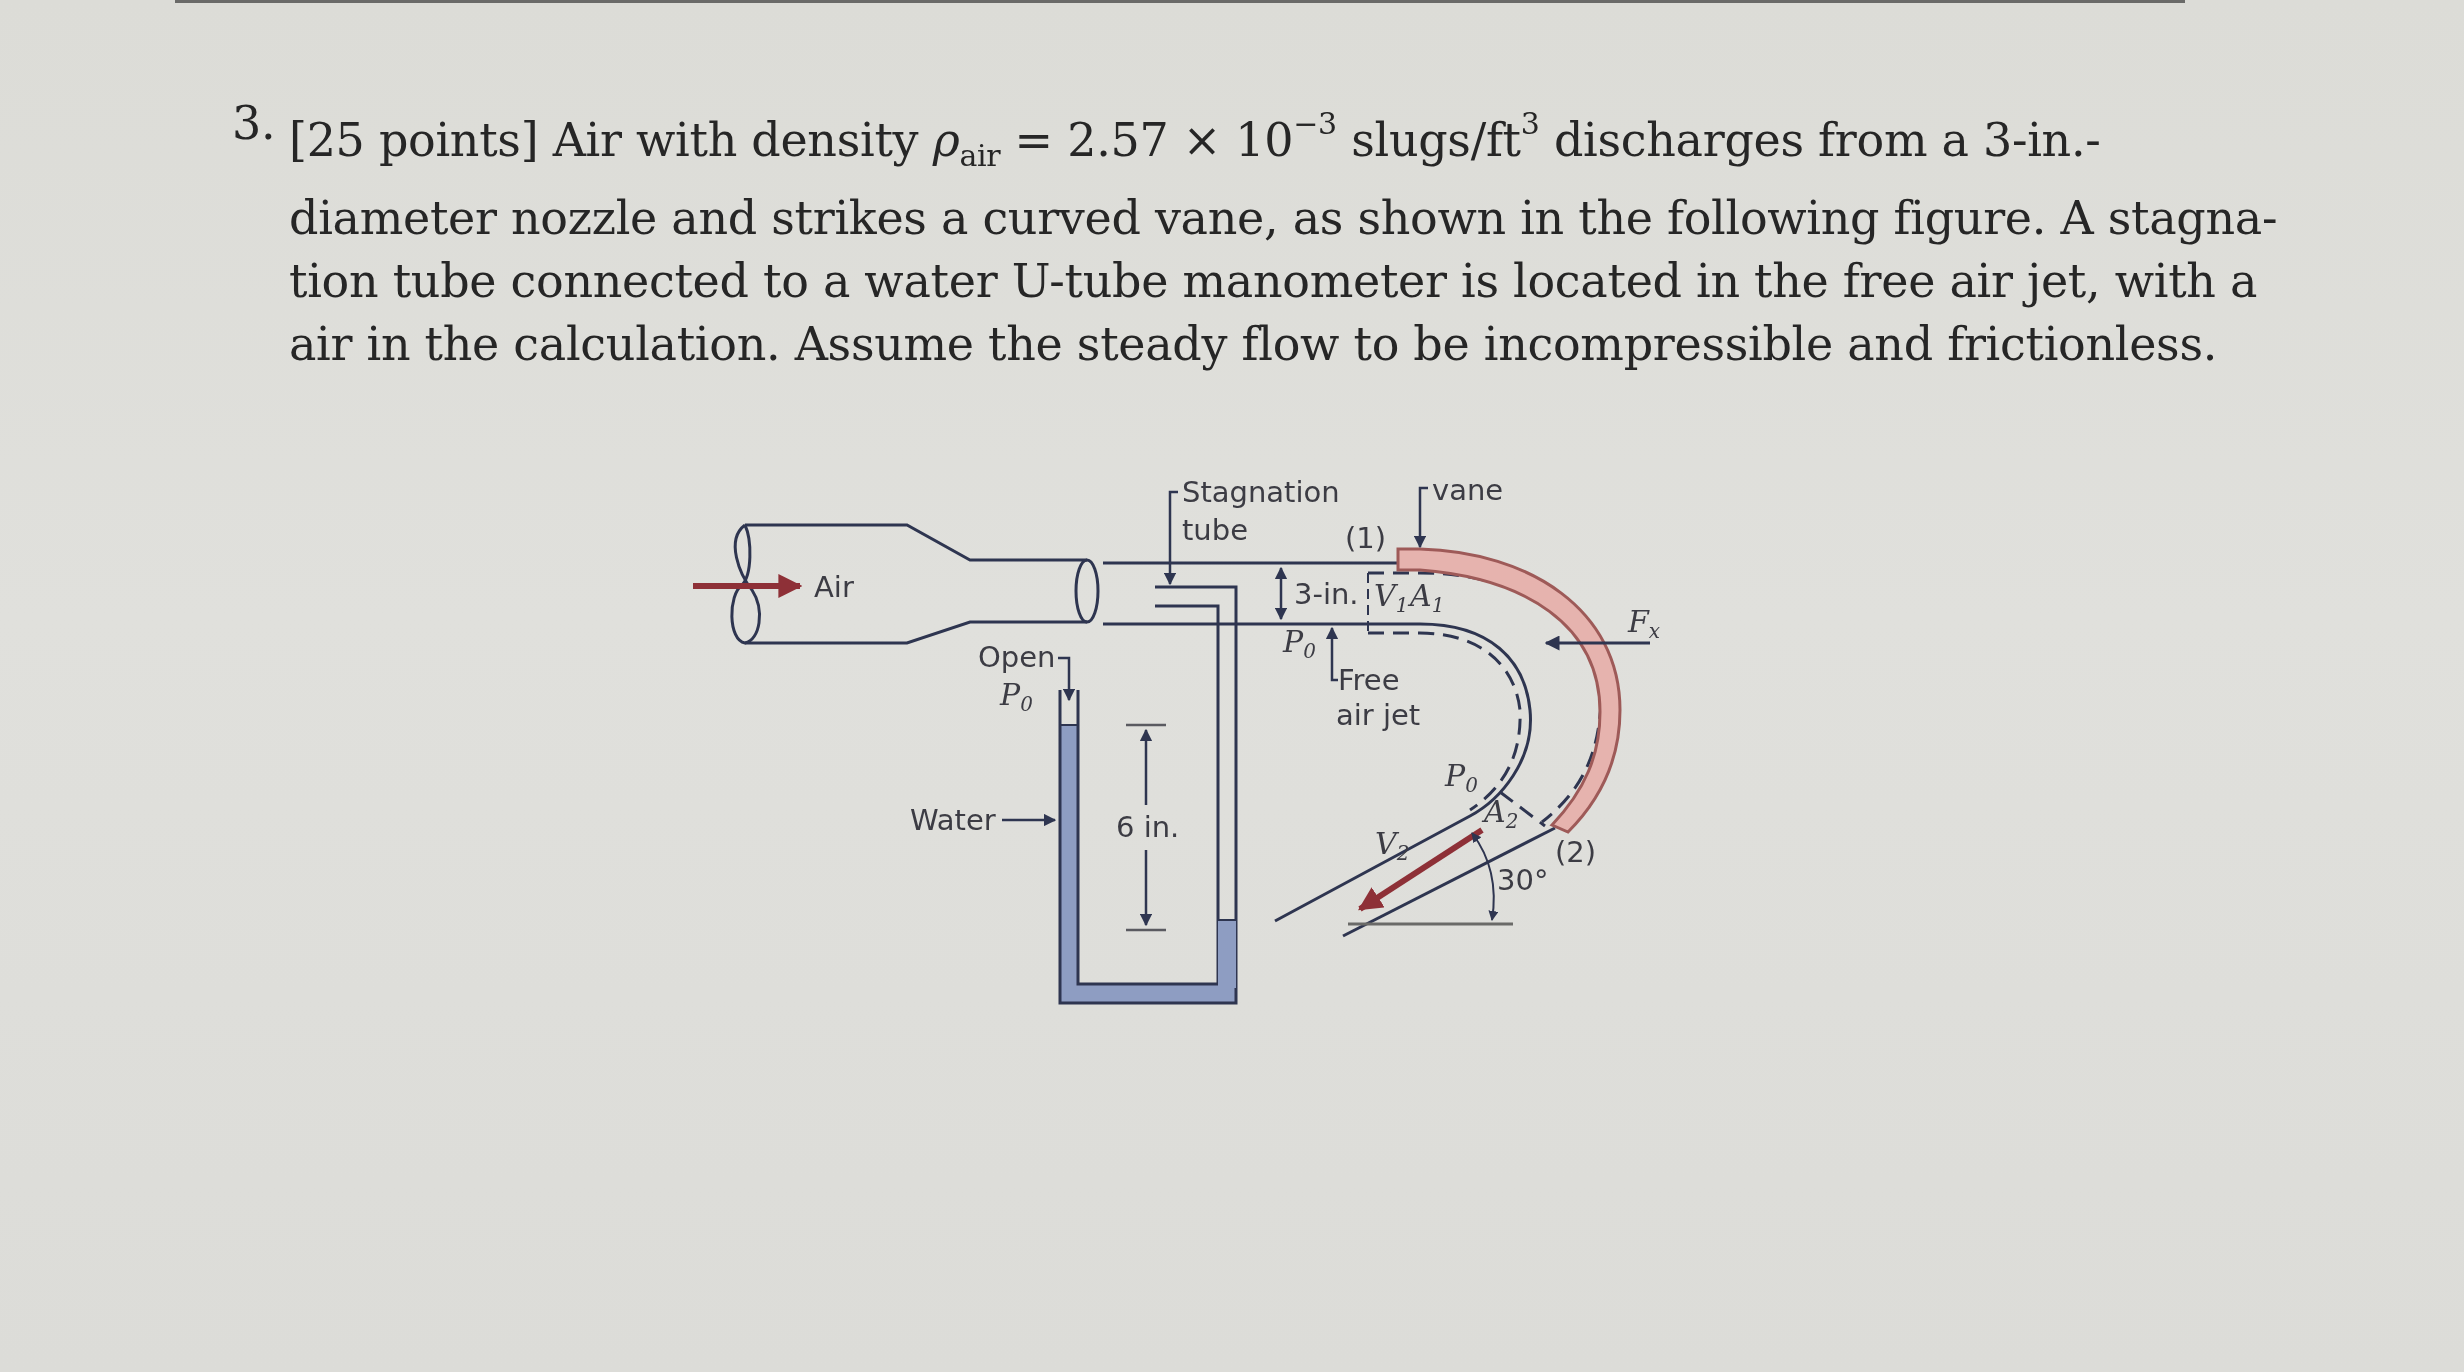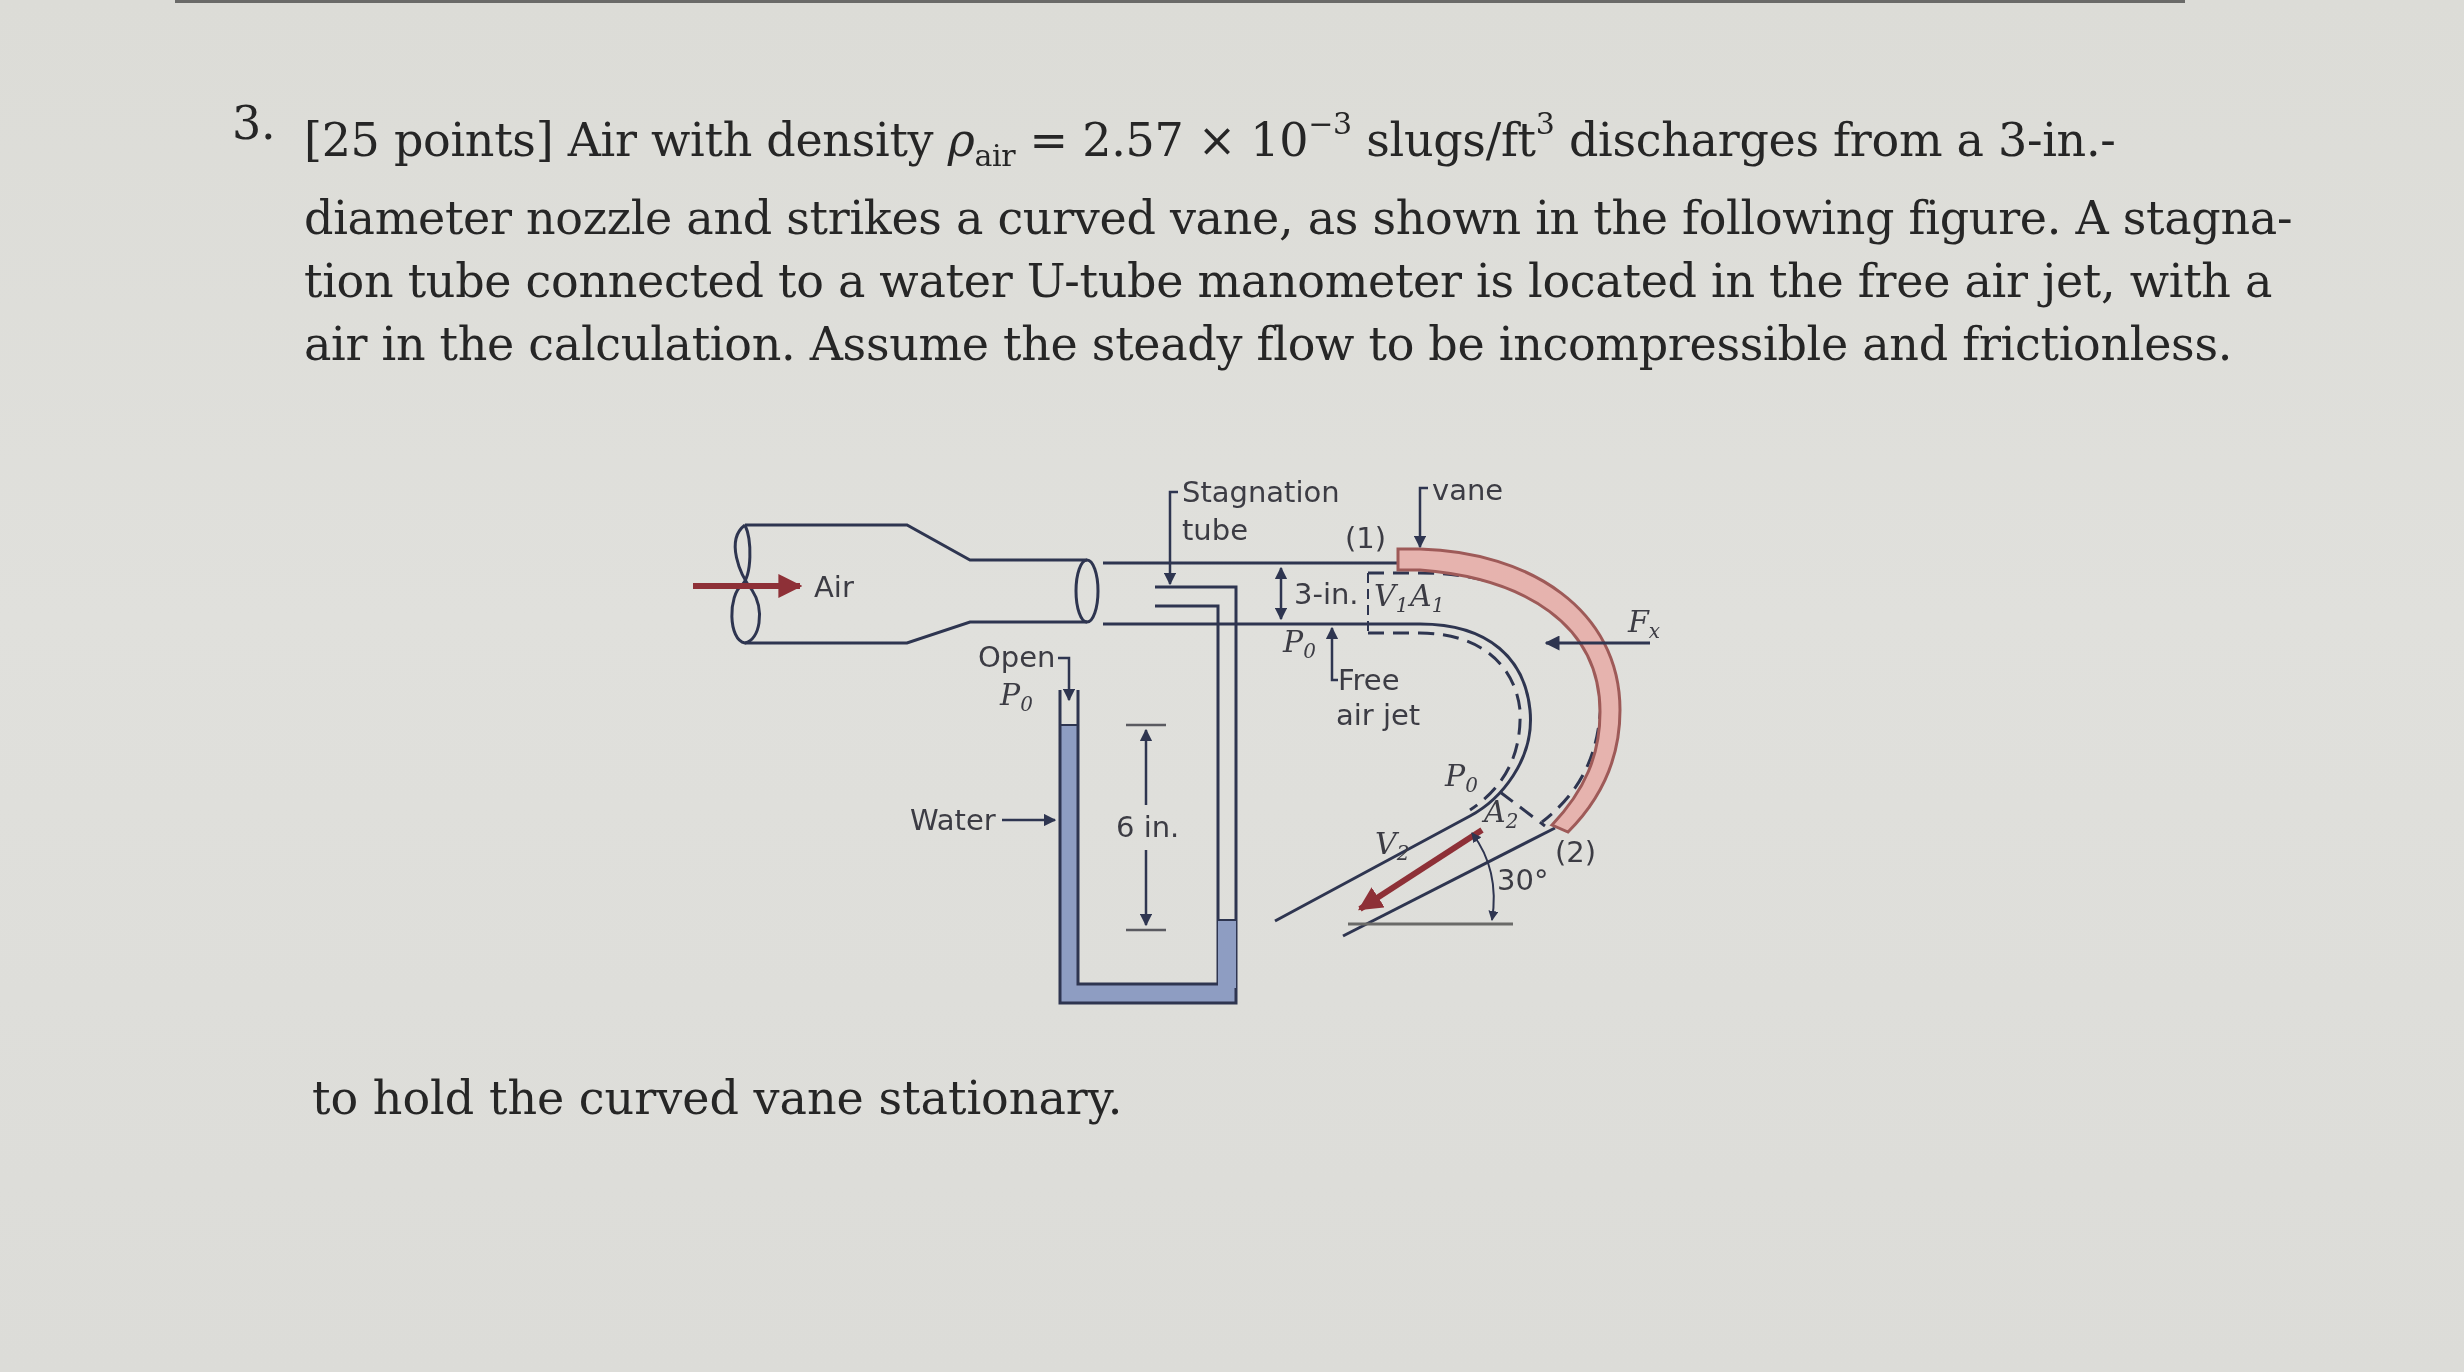--- a/index.html
+++ b/index.html
@@ -8,21 +8,21 @@
     background: linear-gradient(180deg, #dcdcd7 0%, #e0e0dc 45%, #dcdcd8 100%);
     font-family: "DejaVu Serif", "Liberation Serif", serif;
     color:#262626;
   }
   .top-rule { position:absolute; left:175px; top:0; width:2010px; height:3px; background:#6a6a68; }
   .problem {
     position:absolute; left:232px; top:92px; width:1960px;
     font-size:46px; line-height:63px; letter-spacing:-0.3px;
   }
   .problem .num { position:absolute; left:0; top:0; }
-  .problem .body { margin-left:72px; text-align:justify; }
+  .problem .body { margin-left:57px; text-align:justify; }
   .problem .line { display:block; white-space:nowrap; }
   .sub { font-size:30px; vertical-align:-10px; }
   .sup { font-size:30px; vertical-align:22px; }
   i.sym { font-style:italic; }
   .question {
     position:absolute; left:312px; top:1068px; width:1860px;
     font-size:46px; line-height:60px;
   }
   .question .line { display:block; white-space:nowrap; }
   svg.figure { position:absolute; left:0; top:0; }
@@ -136,14 +136,13 @@
   <text class="lbl" x="1555" y="862">(2)</text>
 
   <line x1="1482" y1="830" x2="1360" y2="909" stroke="#8e3037" stroke-width="6" marker-end="url(#ahr)"></line>
 
   <line x1="1348" y1="924" x2="1513" y2="924" stroke="#6a6a68" stroke-width="3"></line>
   <path d="M1472,833 Q1500,870 1492,920" fill="none" stroke="#2e3550" stroke-width="2" marker-start="url(#ah)" marker-end="url(#ah)"></path>
   <text class="lbl" x="1497" y="890">30°</text>
 </svg>
 
 <div class="question">
-  <span class="line">to hold the curved vane stationary.</span>
 </div>
 
 </body></html>

